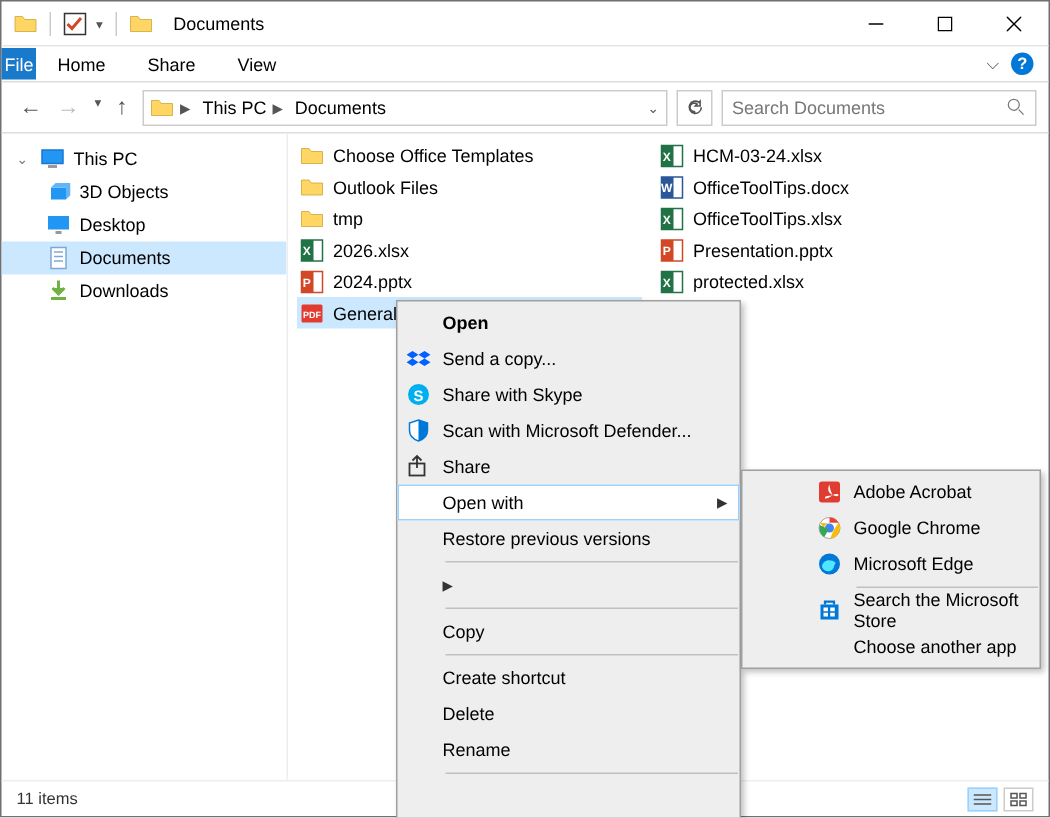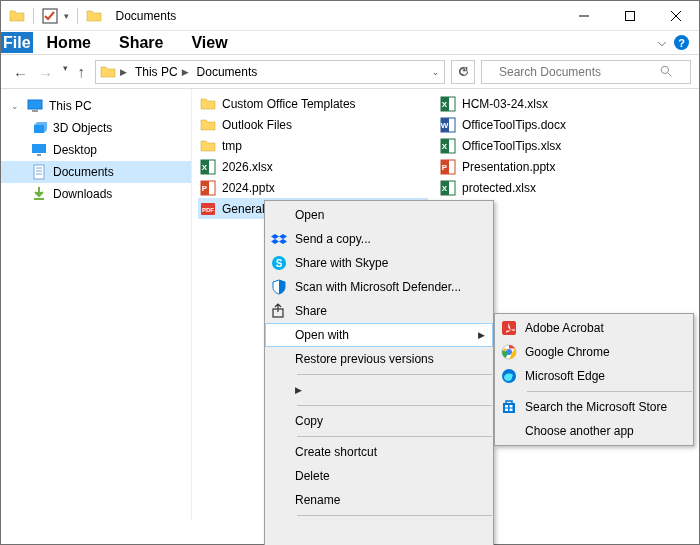--- a/index.html
+++ b/index.html
@@ -5,52 +5,52 @@
   * { box-sizing: border-box; font-family: "Segoe UI", Arial, sans-serif; }
   body { margin: 0; background: #fff; font-size: 12px; color: #000; }
   .window { width: 700px; height: 545px; position: relative; border: 1px solid #707070; background: #fff; }
   .titlebar { height: 30px; display: flex; align-items: stretch; border-bottom: 1px solid #e5e5e5; }
   .tb-left { display: flex; align-items: center; gap: 6px; padding: 0 8px; }
   .tb-left .sep { width:1px; height:16px; background:#ccc; margin:0 2px;}
   .tb-title { flex: 1; display: flex; align-items: center; padding-left: 6px; font-size: 12px; }
   .tb-ctrls { display: flex; }
   .tb-btn { width: 46px; display: flex; align-items: center; justify-content: center; }
   .ribbon { height: 24px; display: flex; align-items: center; border-bottom: 1px solid #ddd; }
-  .tab { padding: 0 14px; height: 24px; display: flex; align-items: center; font-size: 16px; font-weight: bold; }
+  .tab { padding: 0 14px; height: 24px; display: flex; align-items: center; font-size: 12px; }
   .tab.file { background: #1979ca; color: #fff; }
   .ribbon-right { margin-left: auto; display: flex; align-items: center; gap: 8px; padding-right: 10px; }
   .help { background: #0078d7; color:#fff; border-radius:50%; width:15px; height:15px; display:flex; align-items:center; justify-content:center; font-size:11px; font-weight:bold;}
   .addr { height: 34px; display: flex; align-items: center; gap: 6px; padding: 4px 8px; border-bottom: 1px solid #ddd; }
   .addr-nav { display:flex; gap:10px; padding:0 4px; }
   .addr-bar { flex: 1; border: 1px solid #ccc; height: 24px; display: flex; align-items: center; }
   .crumb { display:flex; align-items:center; padding:0 4px; gap:4px; height:100%;}
   .crumb .ar { color:#555; font-size:9px; }
   .addr-drop { width:18px; display:flex; justify-content:center; color:#555; font-size:9px; border-left:1px solid transparent;}
   .refresh { width: 24px; height:24px; border:1px solid #ccc; display:flex; align-items:center; justify-content:center; }
-  .search { width: 210px; border:1px solid #ccc; height:24px; display:flex; align-items:center; justify-content:space-between; padding:0 17px; color:#777;}
+  .search { width: 210px; border:1px solid #ccc; height:24px; display:flex; align-items:center; justify-content:space-between; padding:0 6px; color:#777;}
   .body { display:flex; height: calc(100% - 30px - 24px - 34px - 24px); }
   .tree { width: 190px; padding: 6px 0; overflow:hidden;}
   .tree-sep { width:1px; background:#eee; }
   .tree-item { display:flex; align-items:center; height:22px; padding-left:10px; gap:6px;}
   .tree-item.child { padding-left: 30px; }
   .tree-item.sel { background:#cce8ff; }
   .tree-icon { width:16px; height:16px; display:flex; align-items:center; justify-content:center;}
   .content { flex:1; padding: 4px 6px; display:flex; gap:10px;}
   .col { display:flex; flex-direction:column; }
   .file { display:flex; align-items:center; height:21px; gap:6px; padding:0 2px;}
   .file.sel { background:#cce8ff; }
   .ficon { width:16px; height:16px; }
   .status { height:24px; border-top:1px solid #eee; display:flex; align-items:center; justify-content:space-between; padding:0 10px; font-size:11px; color:#333;}
   .viewbtns { display:flex; gap:4px;}
   .vbtn { width:20px; height:16px; border:1px solid #ccc; display:flex; align-items:center; justify-content:center; font-size:9px;}
   .vbtn.active { background:#cce8ff; border-color:#99d1ff;}
 
   .ctxmenu { position:absolute; background:#eee; border:1px solid #a0a0a0; box-shadow:2px 2px 4px rgba(0,0,0,.25); font-size:12px; padding:2px 0;}
   .ctx1 { left:263px; top:199px; width:230px; }
-  .ctx2 { left:493px; top:312px; width:200px; }
+  .ctx2 { left:493px; top:312px; width:200px;padding-left:44px; }
   .citm { height:24px; display:flex; align-items:center; padding:0 8px 0 6px; gap:8px; position:relative;}
   .citm.hover { background:#fff; outline:1px solid #99d1ff; outline-offset:-1px;}
   .citm .lbl { flex:1; }
   .citm .sub { font-size:9px; color:#333; }
   .citm .noicon { width:16px; }
   .csep { height:1px; background:#c0c0c0; margin:3px 1px 3px 32px;}
   .cicon { width:16px; height:16px; display:flex; align-items:center; justify-content:center;}
 
   svg { display:block; }
 </style>
@@ -296,21 +296,21 @@
     </div>
     <div class="tree-sep"></div>
     <div class="content">
       <div class="col" style="width:230px">
         <div class="file">
             <span class="ficon">
               <svg width="16" height="16">
                 <use href="#i-folder-sm"></use>
               </svg>
             </span>
-            <span>Custom Office Templates</span>
+            <span>Choose Office Templates</span>
           </div>
         <div class="file">
             <span class="ficon">
               <svg width="16" height="16">
                 <use href="#i-folder-sm"></use>
               </svg>
             </span>
             <span>Outlook Files</span>
           </div>
         <div class="file">
@@ -384,25 +384,45 @@
               <svg width="16" height="16">
                 <use href="#i-xlsx"></use>
               </svg>
             </span>
             <span>protected.xlsx</span>
           </div>
       </div>
     </div>
   </div>
 
+  <div class="status">
+    <span>11 items</span>
+    <div class="viewbtns">
+      <div class="vbtn active">
+          <svg width="12" height="10">
+            <line x1="0" y1="2" x2="12" y2="2" stroke="#555"></line>
+            <line x1="0" y1="5" x2="12" y2="5" stroke="#555"></line>
+            <line x1="0" y1="8" x2="12" y2="8" stroke="#555"></line>
+          </svg>
+        </div>
+      <div class="vbtn">
+          <svg width="12" height="10">
+            <rect x="1" y="1" width="4" height="3" fill="none" stroke="#555"></rect>
+            <rect x="7" y="1" width="4" height="3" fill="none" stroke="#555"></rect>
+            <rect x="1" y="6" width="4" height="3" fill="none" stroke="#555"></rect>
+            <rect x="7" y="6" width="4" height="3" fill="none" stroke="#555"></rect>
+          </svg>
+        </div>
+    </div>
+  </div>
 
   <div class="ctxmenu ctx1">
     <div class="citm">
         <span class="noicon"></span>
-        <span class="lbl" style="font-weight:normal">Open</span>
+        <span class="lbl" style="font-weight:bold">Open</span>
       </div>
     <div class="citm">
         <span class="cicon">
           <svg width="16" height="16">
             <use href="#i-dropbox"></use>
           </svg>
         </span>
         <span class="lbl">Send a copy...</span>
       </div>
     <div class="citm">

